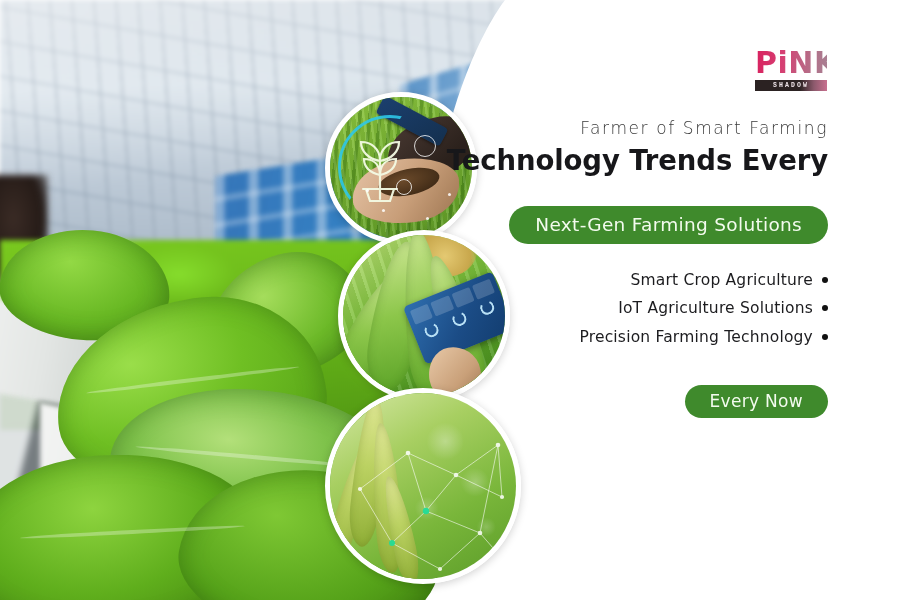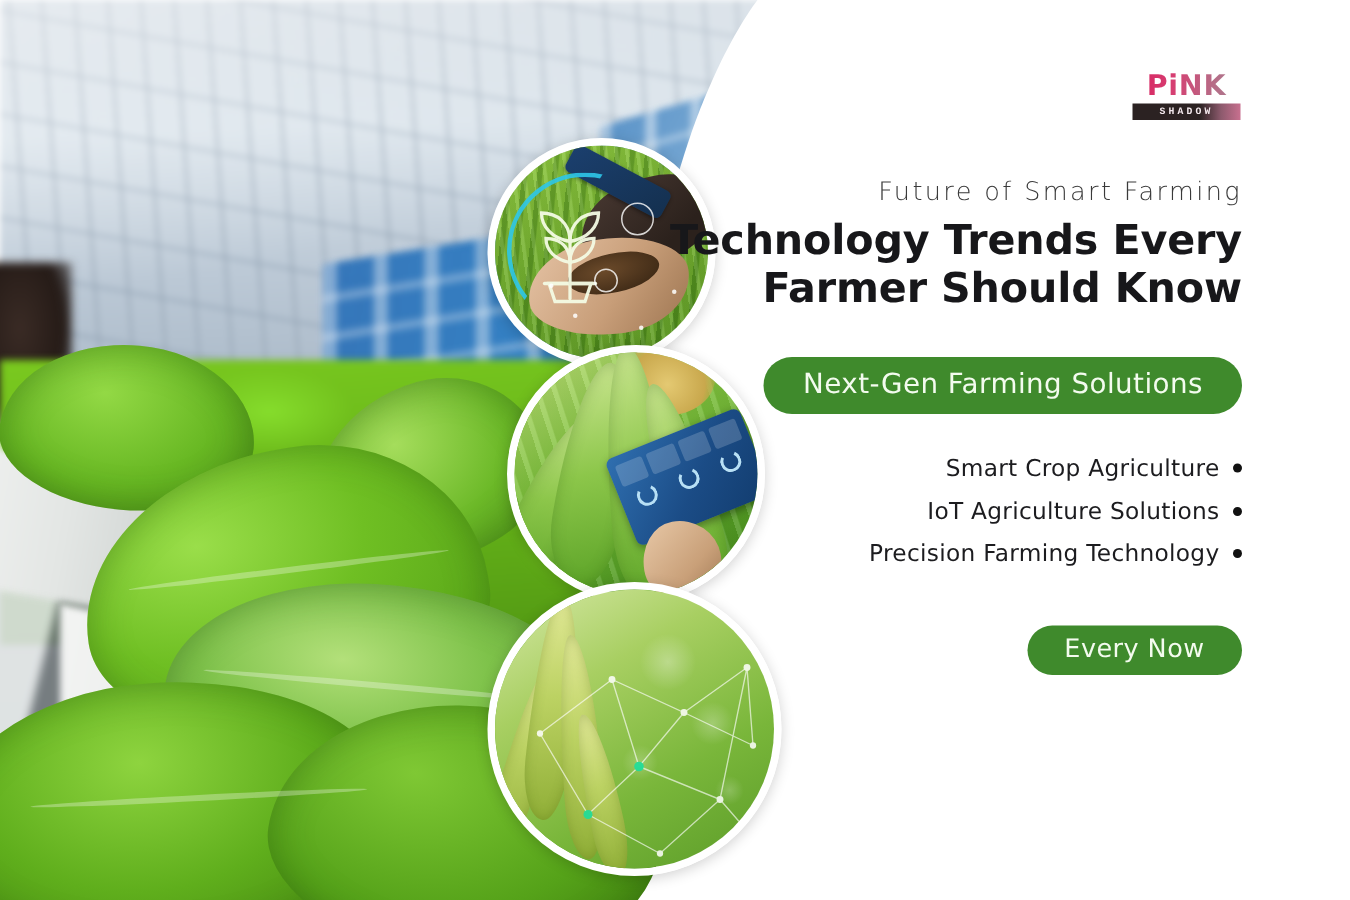--- a/index.html
+++ b/index.html
@@ -212,25 +212,24 @@
   }
   .c3-stalk.s1 { left:24px; top:4px;  width:30px; height:150px; transform:rotate(6deg); }
   .c3-stalk.s2 { left:44px; top:30px; width:26px; height:150px; transform:rotate(-4deg); }
   .c3-stalk.s3 { left:8px;  top:48px; width:24px; height:130px; transform:rotate(16deg); }
   .c3-stalk.s4 { left:60px; top:82px; width:22px; height:110px; transform:rotate(-12deg); }
   .c3-net { position:absolute; inset:0; opacity:.85; }
 
   
   .logo { position:absolute; left:755px; top:48px; width:72px; }
   .logo-word {
-    font-size:19px; font-weight:bold; letter-spacing:.5px; line-height:1;
+    font-size:30px; font-weight:bold; letter-spacing:.5px; line-height:1;
     background:linear-gradient(92deg,#d8215f 0%,#d63f72 38%,#b76b86 74%,#a87f92 100%);
     -webkit-background-clip:text; background-clip:text; color:transparent;
     font-family:"DejaVu Sans", sans-serif;
-    text-align:center;
   }
   .logo-bar {
     margin-top:2px; height:11px;
     background:linear-gradient(90deg,#2b2222 0%,#2b2222 62%,#8d5a6d 82%,#c8708f 100%);
     display:flex; align-items:center; justify-content:center;
   }
   .logo-sub {
     font-size:6.5px; letter-spacing:2.1px; color:#f2e8ec; font-weight:bold;
     font-family:Liberation Mono, monospace;
   }
@@ -388,25 +387,24 @@
 
   <div class="logo">
     <div class="logo-word">PiNK</div>
     <div class="logo-bar">
       <span class="logo-sub">SHADOW</span>
     </div>
   </div>
 
   <div class="content">
 
-    <div class="eyebrow">Future of Smart Farming</div>
+    <div class="eyebrow">Farmer of Smart Farming</div>
 
     <div class="headline">
       <div>Technology Trends Every</div>
-      <div>Farmer Should Know</div>
     </div>
 
     <div><span class="pill">Next-Gen Farming Solutions</span></div>
 
     <ul class="feat-list">
       <li><span>Smart Crop Agriculture</span><span class="bdot"></span></li>
       <li><span>IoT Agriculture Solutions</span><span class="bdot"></span></li>
       <li><span>Precision Farming Technology</span><span class="bdot"></span></li>
     </ul>
 

